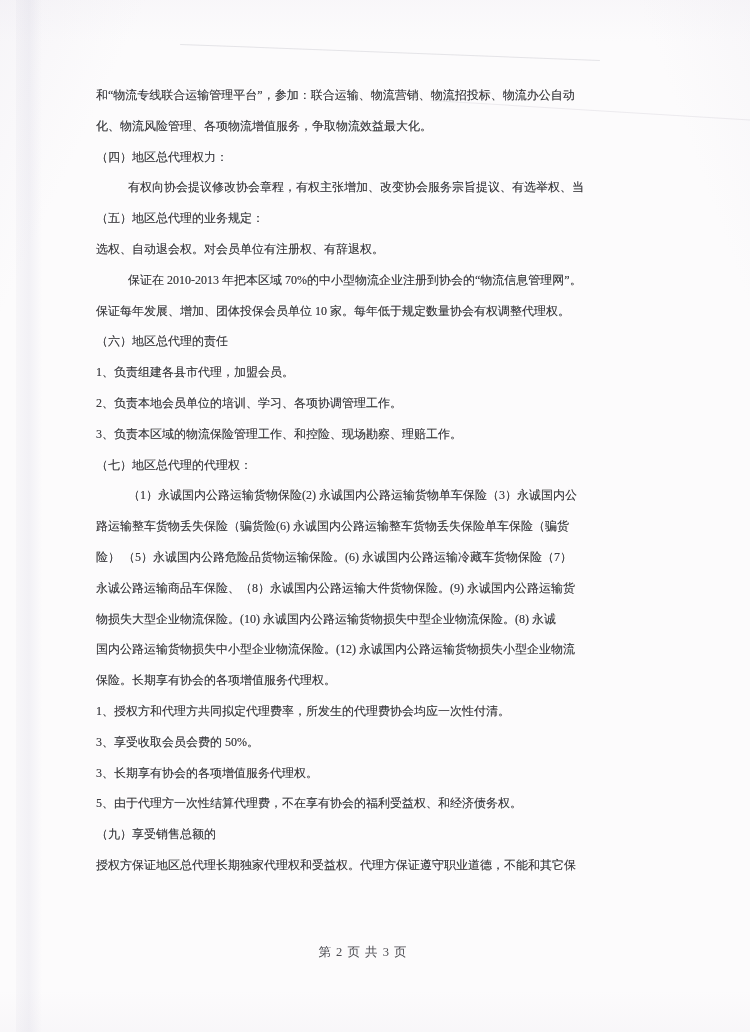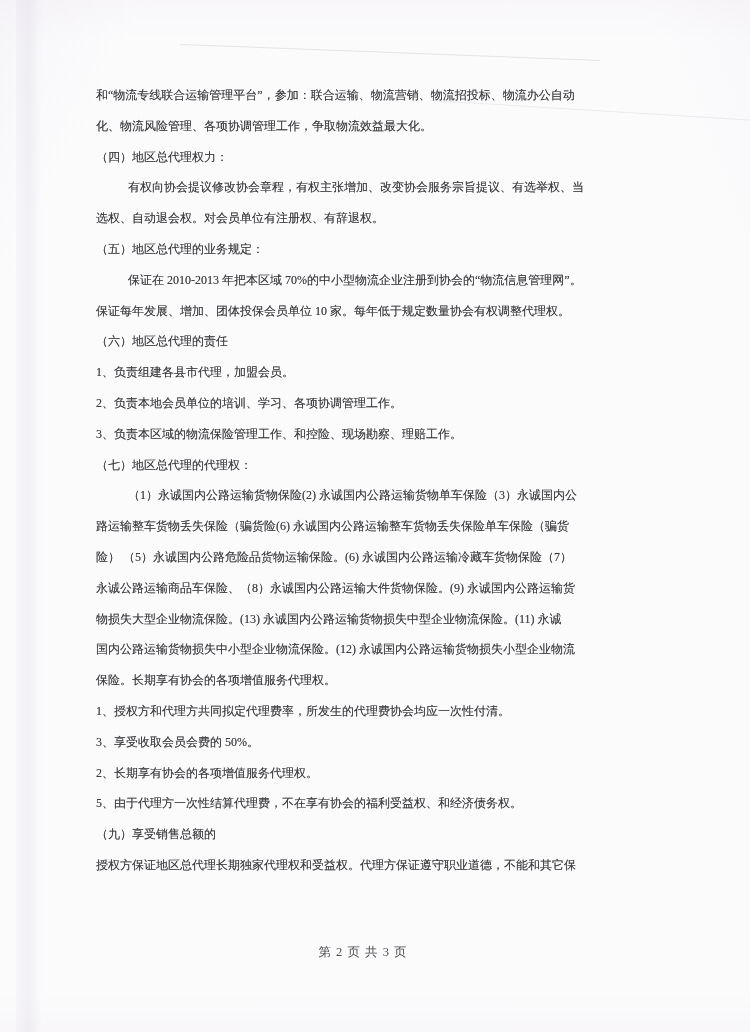--- a/index.html
+++ b/index.html
@@ -71,41 +71,41 @@
 </head>
 <body>
 
 <div class="page">
   <div class="crease-a"></div>
   <div class="crease-b"></div>
   <div class="edge-left"></div>
 
   <main class="doc">
     <div class="line">和“物流专线联合运输管理平台”，参加：联合运输、物流营销、物流招投标、物流办公自动</div>
-    <div class="line">化、物流风险管理、各项协调管理工作，争取物流效益最大化。</div>
+    <div class="line">化、物流风险管理、各项物流增值服务，争取物流效益最大化。</div>
     <div class="line">（四）地区总代理权力：</div>
     <div class="line indent">有权向协会提议修改协会章程，有权主张增加、改变协会服务宗旨提议、有选举权、当</div>
+    <div class="line">（五）地区总代理的业务规定：</div>
     <div class="line">选权、自动退会权。对会员单位有注册权、有辞退权。</div>
-    <div class="line">（五）地区总代理的业务规定：</div>
     <div class="line indent">保证在 2010-2013 年把本区域 70%的中小型物流企业注册到协会的“物流信息管理网”。</div>
     <div class="line">保证每年发展、增加、团体投保会员单位 10 家。每年低于规定数量协会有权调整代理权。</div>
     <div class="line">（六）地区总代理的责任</div>
     <div class="line">1、负责组建各县市代理，加盟会员。</div>
     <div class="line">2、负责本地会员单位的培训、学习、各项协调管理工作。</div>
     <div class="line">3、负责本区域的物流保险管理工作、和控险、现场勘察、理赔工作。</div>
     <div class="line">（七）地区总代理的代理权：</div>
     <div class="line indent">（1）永诚国内公路运输货物保险(2) 永诚国内公路运输货物单车保险（3）永诚国内公</div>
     <div class="line">路运输整车货物丢失保险（骗货险(6) 永诚国内公路运输整车货物丢失保险单车保险（骗货</div>
     <div class="line">险） （5）永诚国内公路危险品货物运输保险。(6) 永诚国内公路运输冷藏车货物保险（7）</div>
     <div class="line">永诚公路运输商品车保险、（8）永诚国内公路运输大件货物保险。(9) 永诚国内公路运输货</div>
-    <div class="line">物损失大型企业物流保险。(13) 永诚国内公路运输货物损失中型企业物流保险。(11) 永诚</div>
+    <div class="line">物损失大型企业物流保险。(10) 永诚国内公路运输货物损失中型企业物流保险。(8) 永诚</div>
     <div class="line">国内公路运输货物损失中小型企业物流保险。(12) 永诚国内公路运输货物损失小型企业物流</div>
     <div class="line">保险。长期享有协会的各项增值服务代理权。</div>
     <div class="line">1、授权方和代理方共同拟定代理费率，所发生的代理费协会均应一次性付清。</div>
     <div class="line">3、享受收取会员会费的 50%。</div>
-    <div class="line">2、长期享有协会的各项增值服务代理权。</div>
+    <div class="line">3、长期享有协会的各项增值服务代理权。</div>
     <div class="line">5、由于代理方一次性结算代理费，不在享有协会的福利受益权、和经济债务权。</div>
     <div class="line">（九）享受销售总额的</div>
     <div class="line">授权方保证地区总代理长期独家代理权和受益权。代理方保证遵守职业道德，不能和其它保</div>
   </main>
 
   <div class="footer">第 2 页 共 3 页</div>
 </div>
 
 </body></html>

